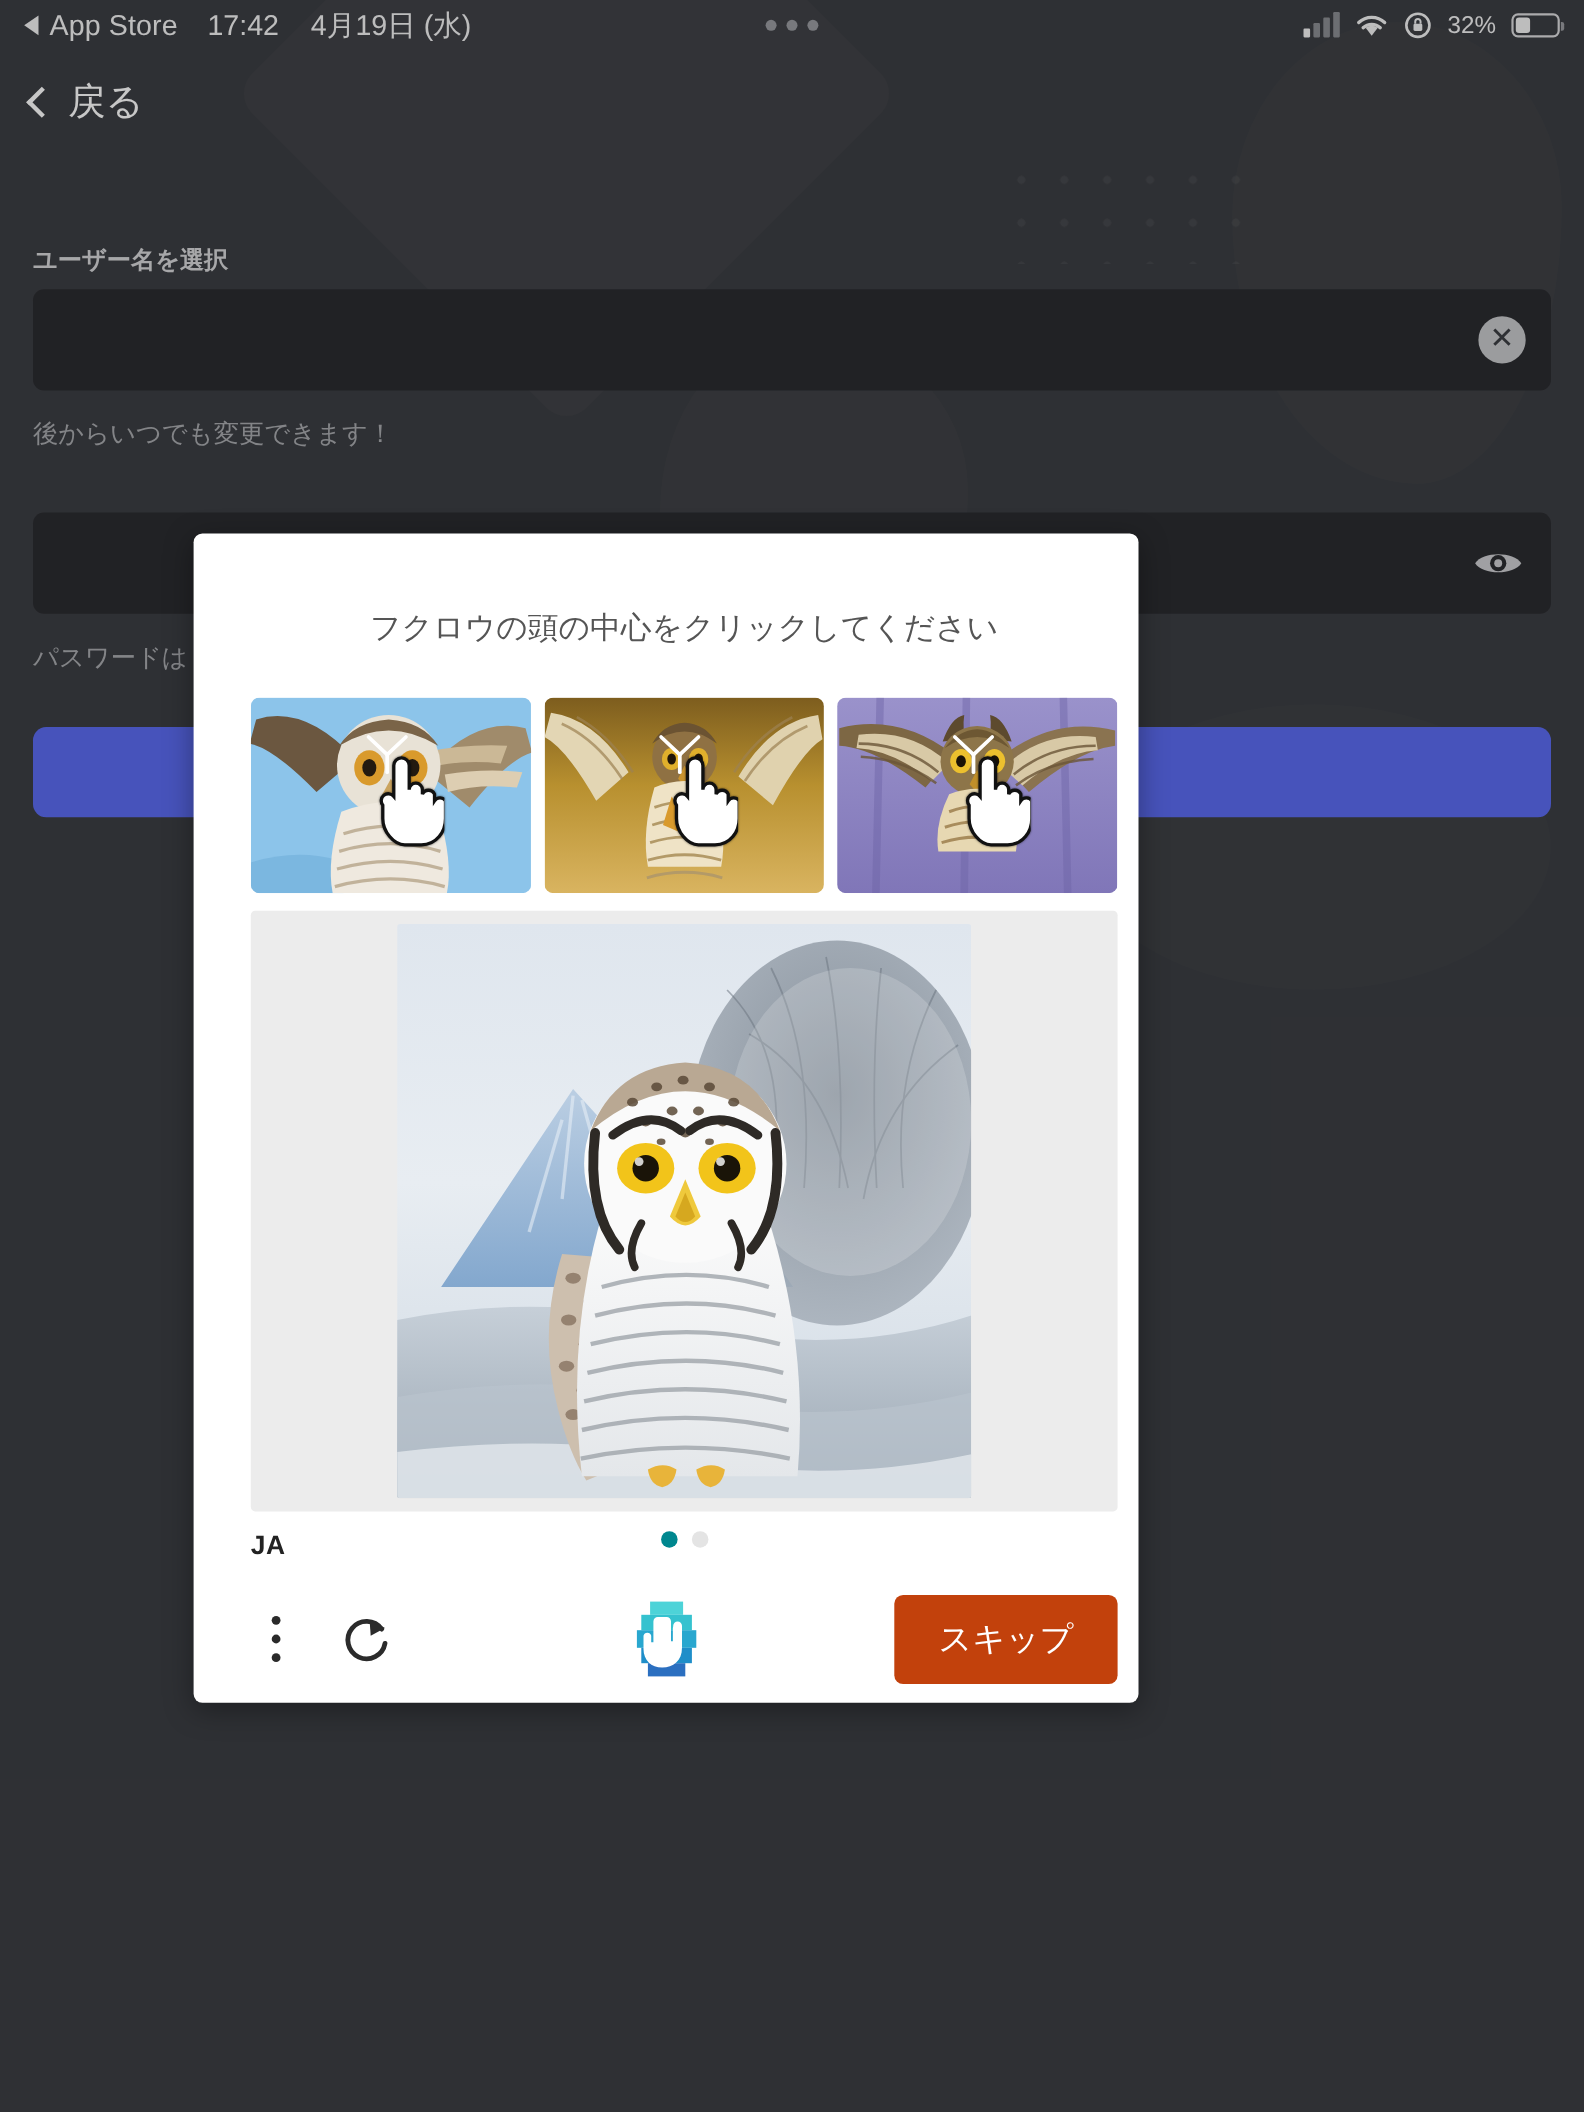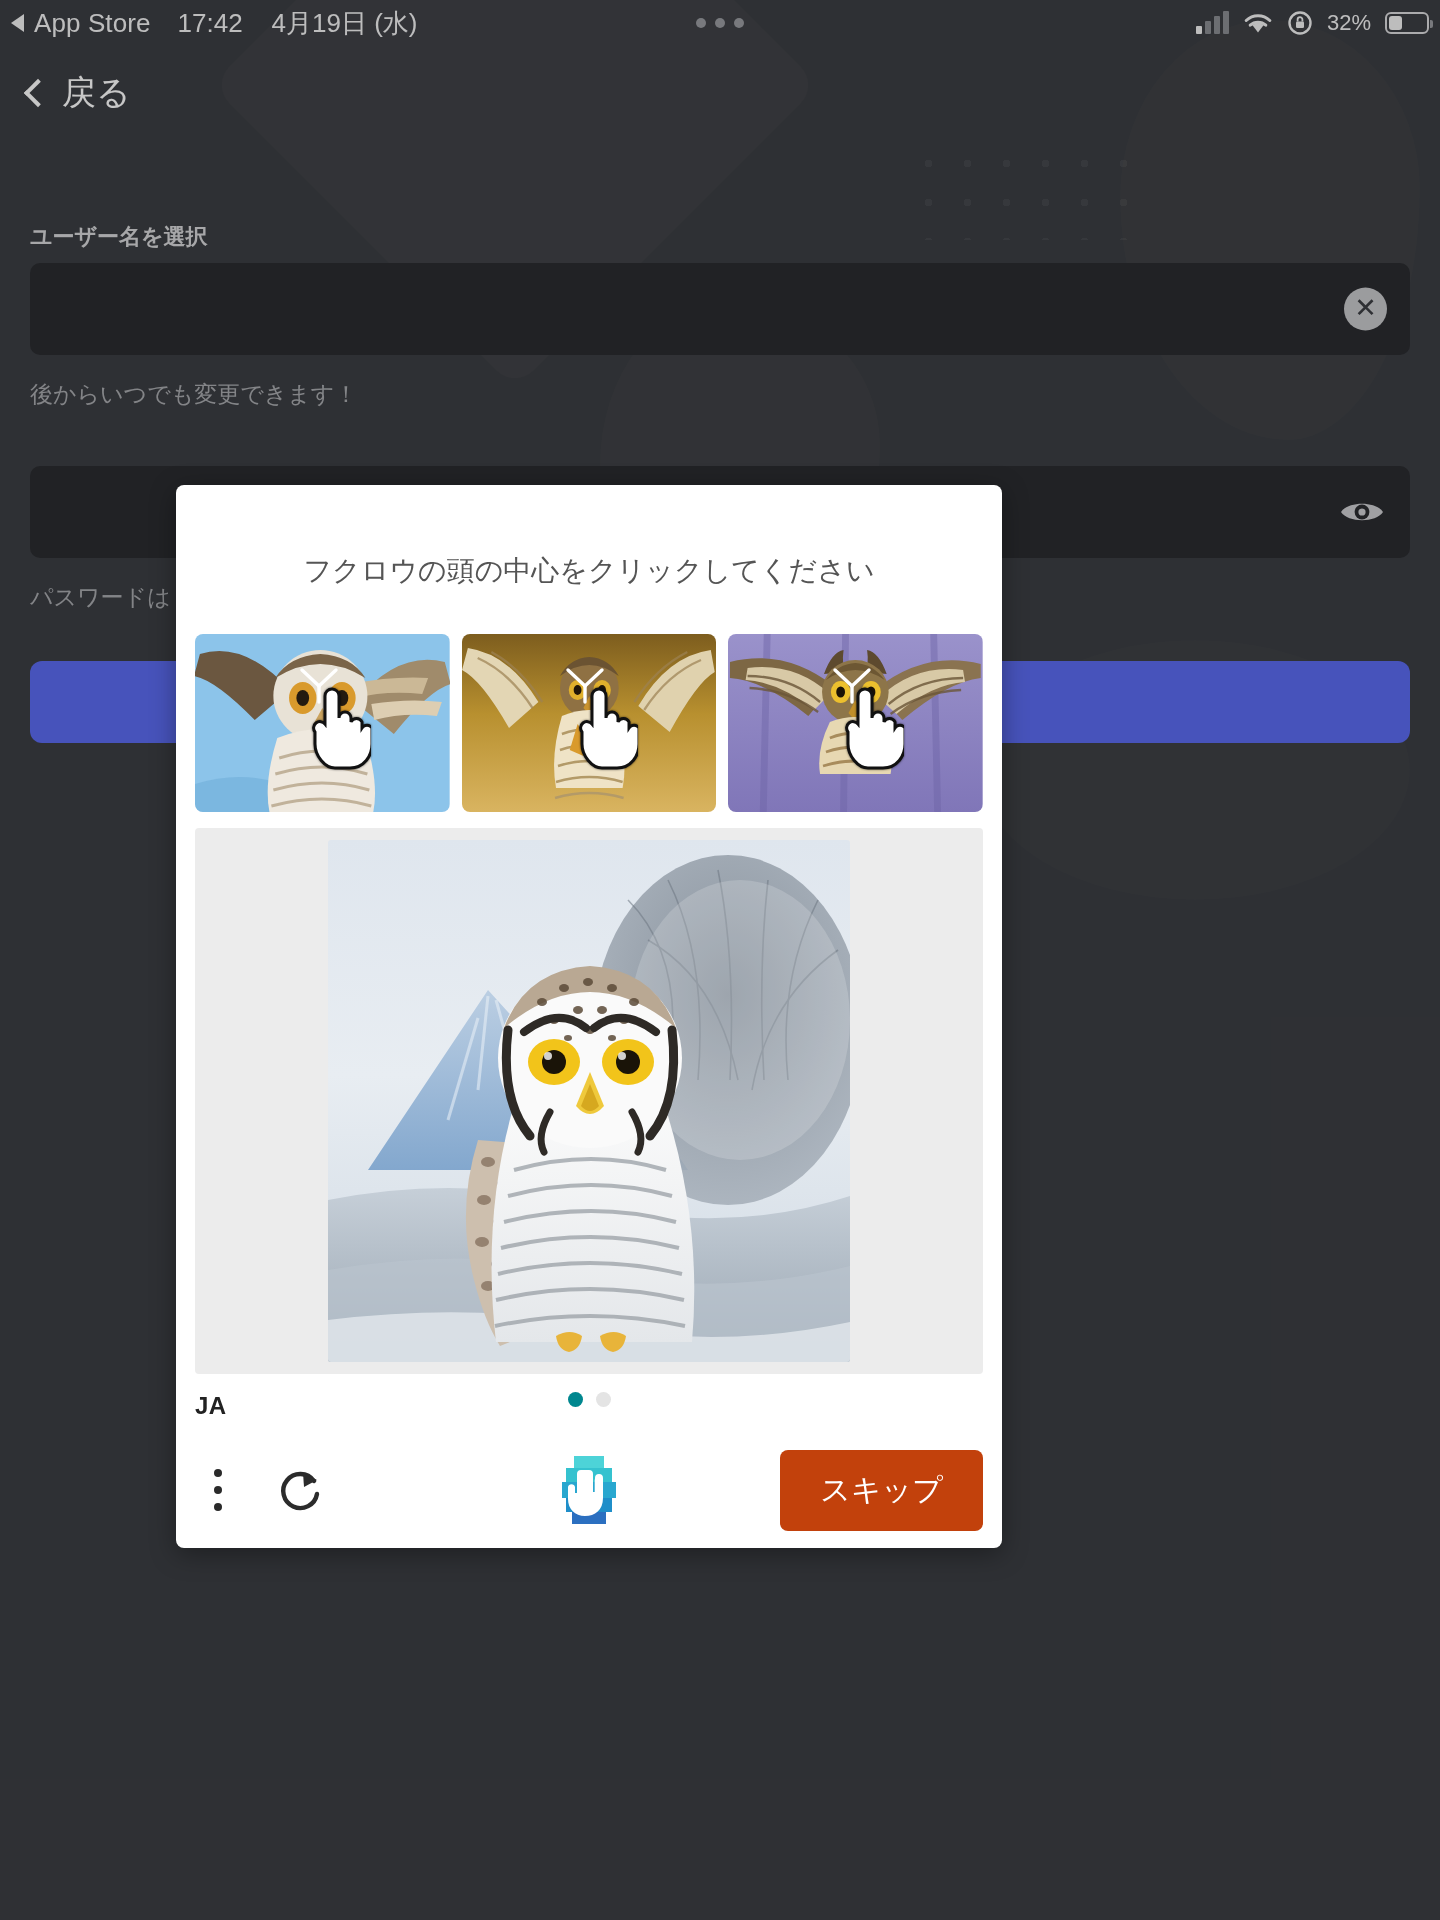--- a/index.html
+++ b/index.html
@@ -55,21 +55,21 @@
     background-position: 4px 4px;
   }
 
   
   .statusbar {
     position: absolute; left: 0; top: 0;
     width: 1440px; height: 46px;
     display: flex; align-items: center;
     color: #f2f2f3;
     font-size: 26px;
-    padding: 0 11px;
+    padding: 0 22px;
     box-sizing: border-box;
     z-index: 5;
   }
   .sb-left { display: flex; align-items: center; gap: 9px; }
   .sb-back-tri {
     width: 0; height: 0;
     border-top: 9px solid transparent;
     border-bottom: 9px solid transparent;
     border-right: 13px solid #f2f2f3;
     margin-right: 1px;
@@ -225,20 +225,21 @@
   }
   .modal {
     position: absolute;
     left: 176px; top: 485px;
     width: 826px;
     background: #ffffff;
     border-radius: 8px;
     box-shadow: 0 6px 26px rgba(0,0,0,0.35);
     z-index: 9;
     overflow: hidden;
+    padding-left: 33px;
   }
   .modal-header {
     text-align: center;
     color: #555555;
     font-size: 28px;
     padding: 67px 20px 44px 20px;
   }
   .examples {
     display: flex;
     gap: 12px;

